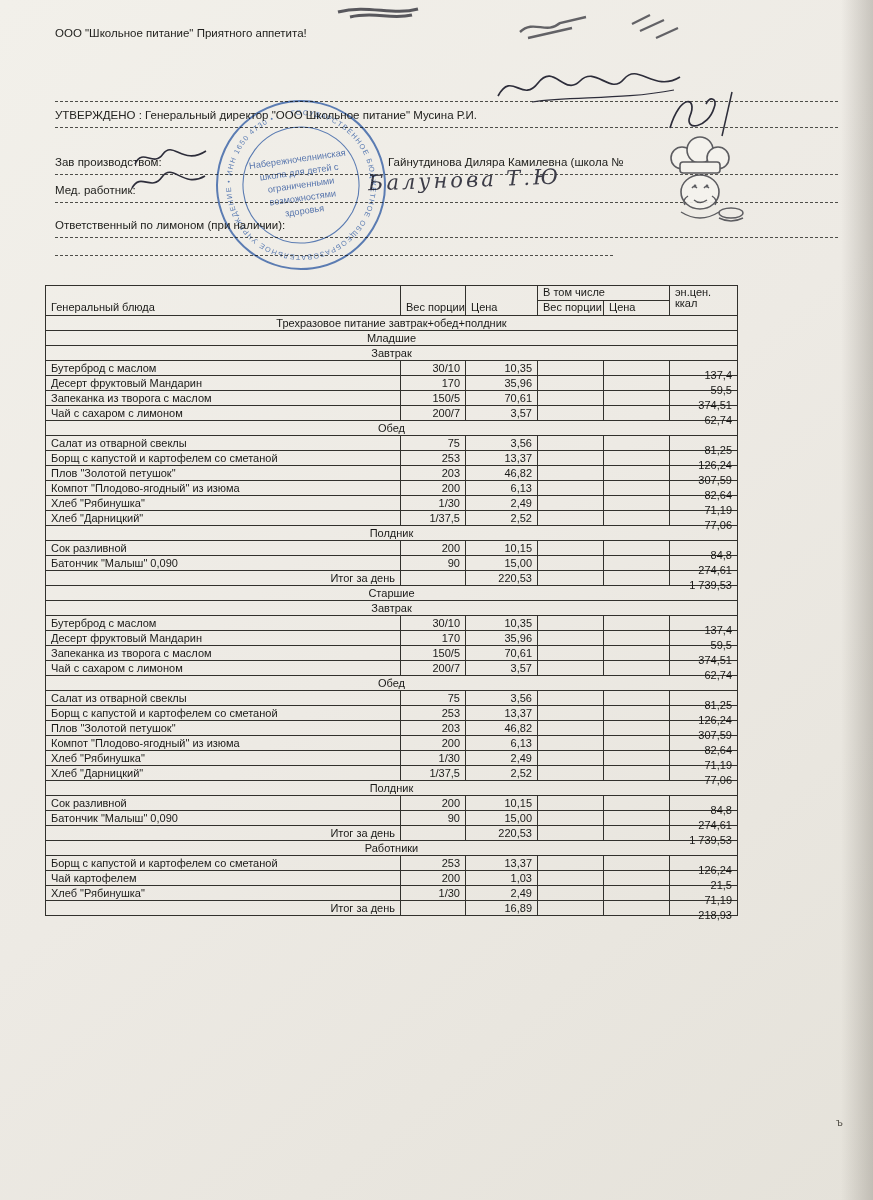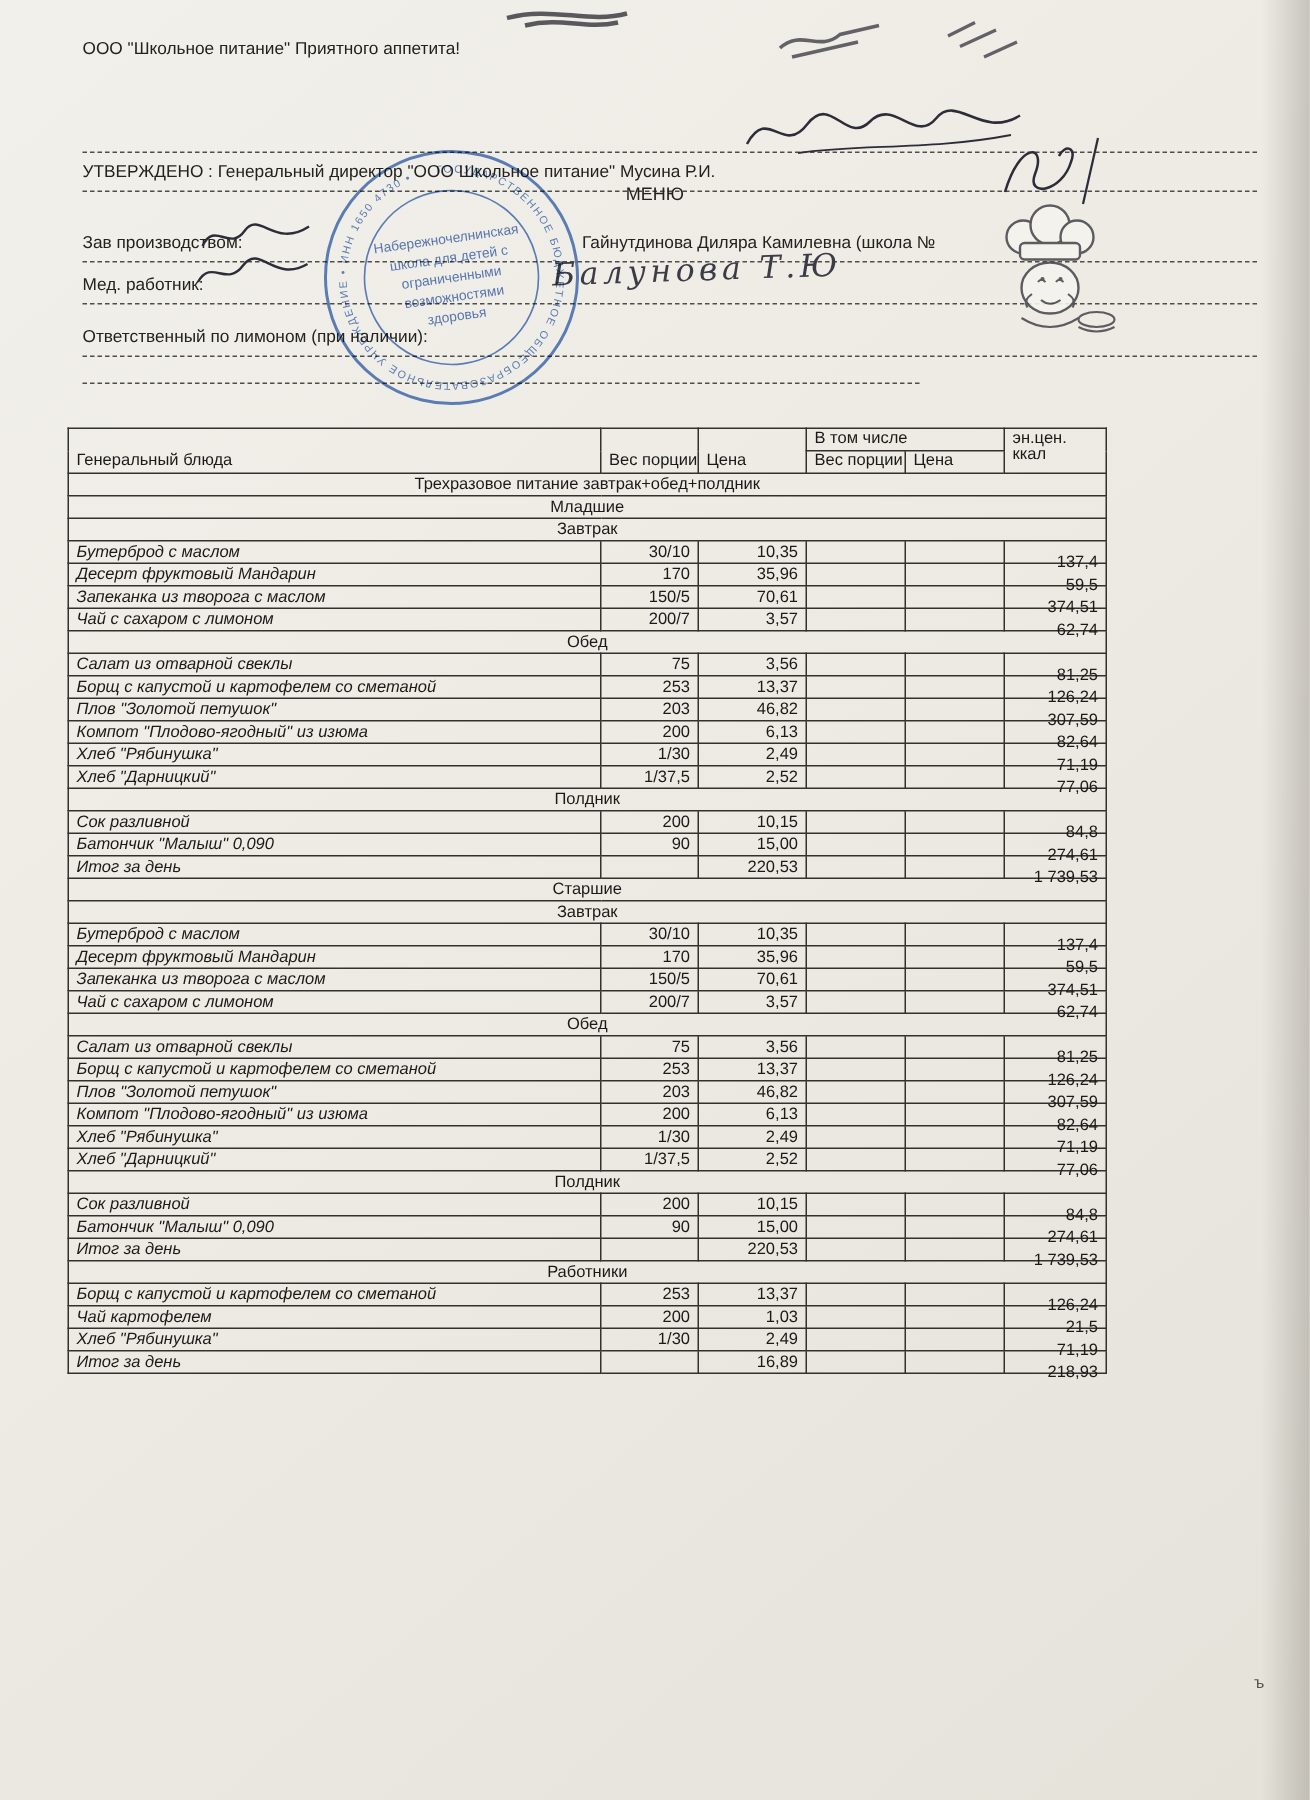--- a/index.html
+++ b/index.html
@@ -27,42 +27,41 @@
   table.menu { border-collapse:collapse; table-layout:fixed; width:692px;
     font-size:11px; color:#1a1a18; border:1.5px solid #2c2b28; }
   .menu th, .menu td { border:1px solid #32312d; padding:0 5px; height:15px;
     line-height:13px; white-space:nowrap; overflow:visible; font-weight:normal; }
   .menu thead th { text-align:left; vertical-align:bottom; height:14px; padding-bottom:1px; }
   .menu thead th.h-energy { vertical-align:top; line-height:11px; padding-top:1px; }
   td.section-cell { text-align:center; }
   td.num-cell { text-align:right; }
   td.num-cell .v { display:inline-block; }
   td.kcal-cell .v { transform:translateY(7px); }
-  td.name-cell { text-align:left;font-style:italic; }
-  tr[data-name="total-row"] td.name-cell { text-align:left; }
+  td.name-cell { text-align:left; }
+  tr[data-name="total-row"] td.name-cell { text-align:right; }
 </style>
 </head>
 <body>
 
 <div class="page" data-name="scanned-menu-document">
 
   <svg class="artifact" style="left:320px; top:0; width:400px; height:46px;" viewBox="0 0 400 46" data-name="scan-artifact-marks">
     <path d="M18 12 C 48 4, 72 16, 98 9 M30 17 C 55 11, 70 20, 92 15" stroke="#26262f" stroke-width="3" fill="none" opacity="0.75"></path>
     <path d="M200 32 C 214 19, 226 35, 240 23 L 266 17 M208 38 L 252 28" stroke="#26262f" stroke-width="2.4" fill="none" opacity="0.7"></path>
     <path d="M312 24 l 18 -9 m -10 16 l 24 -11 m -8 18 l 22 -10" stroke="#26262f" stroke-width="2.2" fill="none" opacity="0.7"></path>
   </svg>
 
   <div class="txt" style="left:55px; top:26px;" data-name="company-tagline">ООО "Школьное питание" Приятного аппетита!</div>
 
   <div class="dash" style="left:55px; top:101px; width:783px;" data-name="divider"></div>
 
   <div class="txt" style="left:55px; top:108px;" data-name="approved-line">УТВЕРЖДЕНО : Генеральный директор "ООО Школьное питание" Мусина Р.И.</div>
   <div class="dash" style="left:55px; top:127px; width:783px;" data-name="divider"></div>
 
-  <div class="txt center" style="top:122px; font-size:12px;" data-name="menu-title">МЕНЮ</div>
 
   <div class="txt" style="left:55px; top:155px;" data-name="production-manager-label">Зав производством:</div>
   <div class="txt" style="left:388px; top:155px;" data-name="production-manager-name">Гайнутдинова Диляра Камилевна (школа №</div>
   <div class="dash" style="left:55px; top:174px; width:783px;" data-name="divider"></div>
 
   <div class="txt" style="left:55px; top:183px;" data-name="med-worker-label">Мед. работник:</div>
   <div class="dash" style="left:55px; top:202px; width:783px;" data-name="divider"></div>
 
   <div class="txt" style="left:55px; top:218px;" data-name="food-responsible-label">Ответственный по лимоном (при наличии):</div>
   <div class="dash" style="left:55px; top:237px; width:783px;" data-name="divider"></div>

